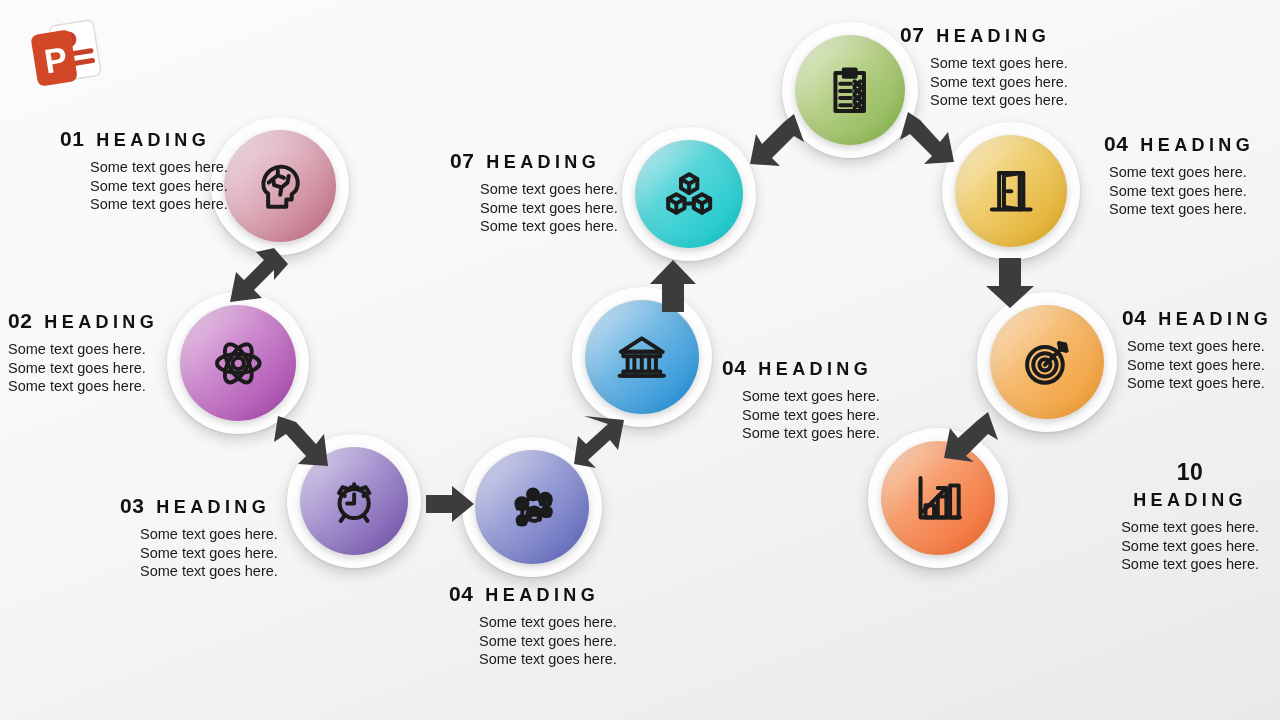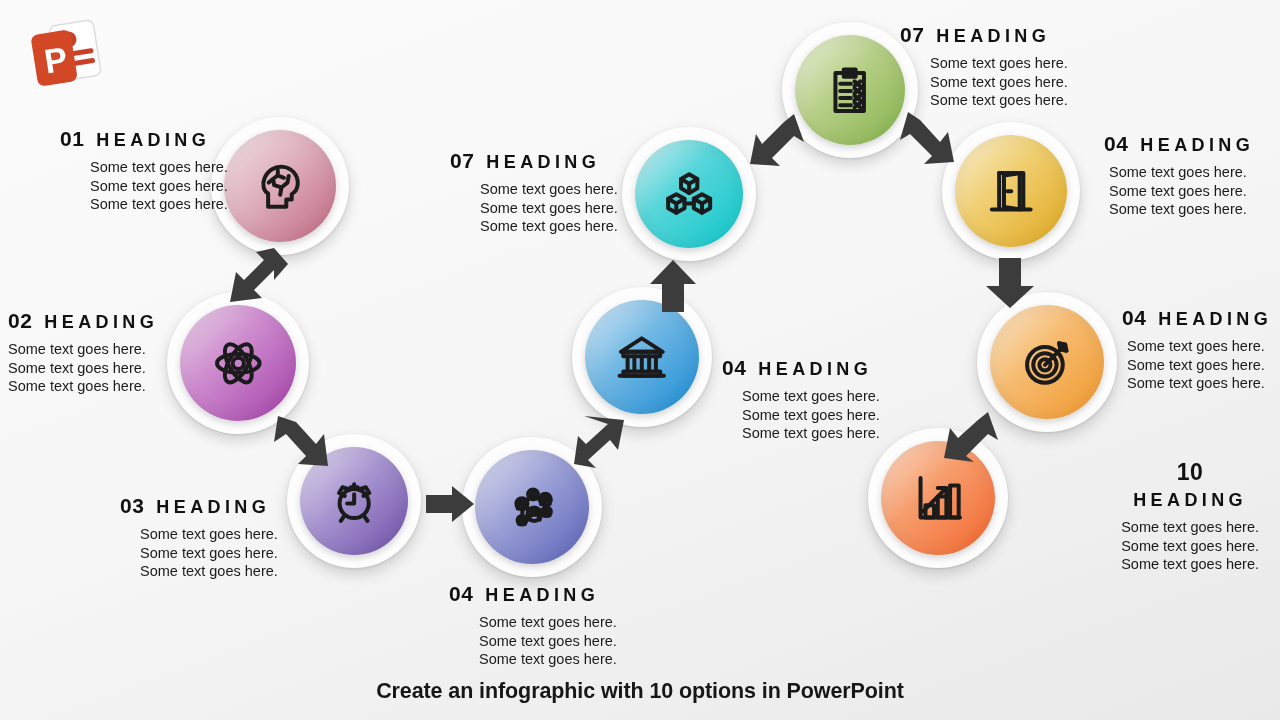--- a/index.html
+++ b/index.html
@@ -391,15 +391,14 @@
       <span class="b-num">10</span>
       <span class="b-title">HEADING</span>
     </div>
     <div class="b-lines">
       <div>Some text goes here.</div>
       <div>Some text goes here.</div>
       <div>Some text goes here.</div>
     </div>
   </div>
 
-  <div class="footer">Create an infographic with 10 options in PowerPoint</div>
 
 </div>
 
 </body></html>

